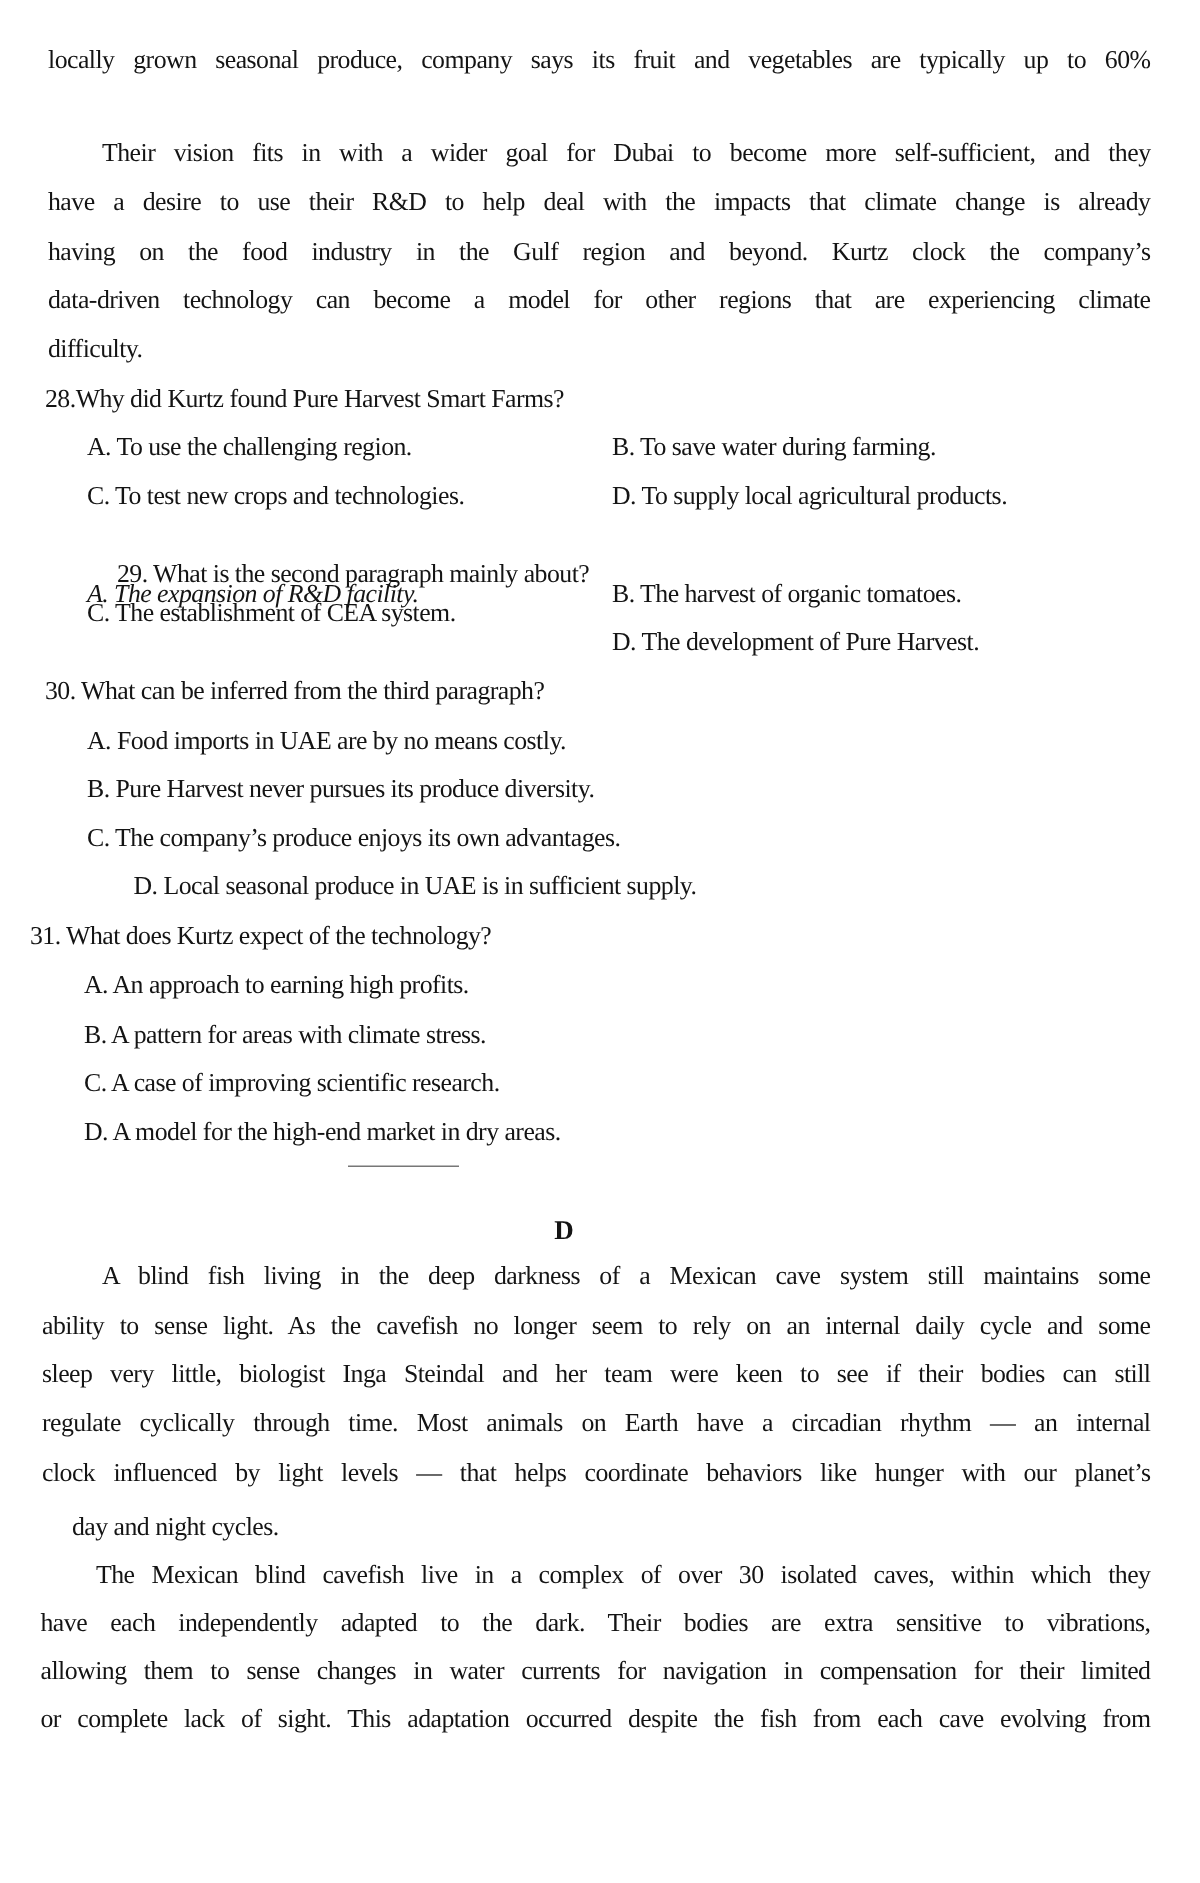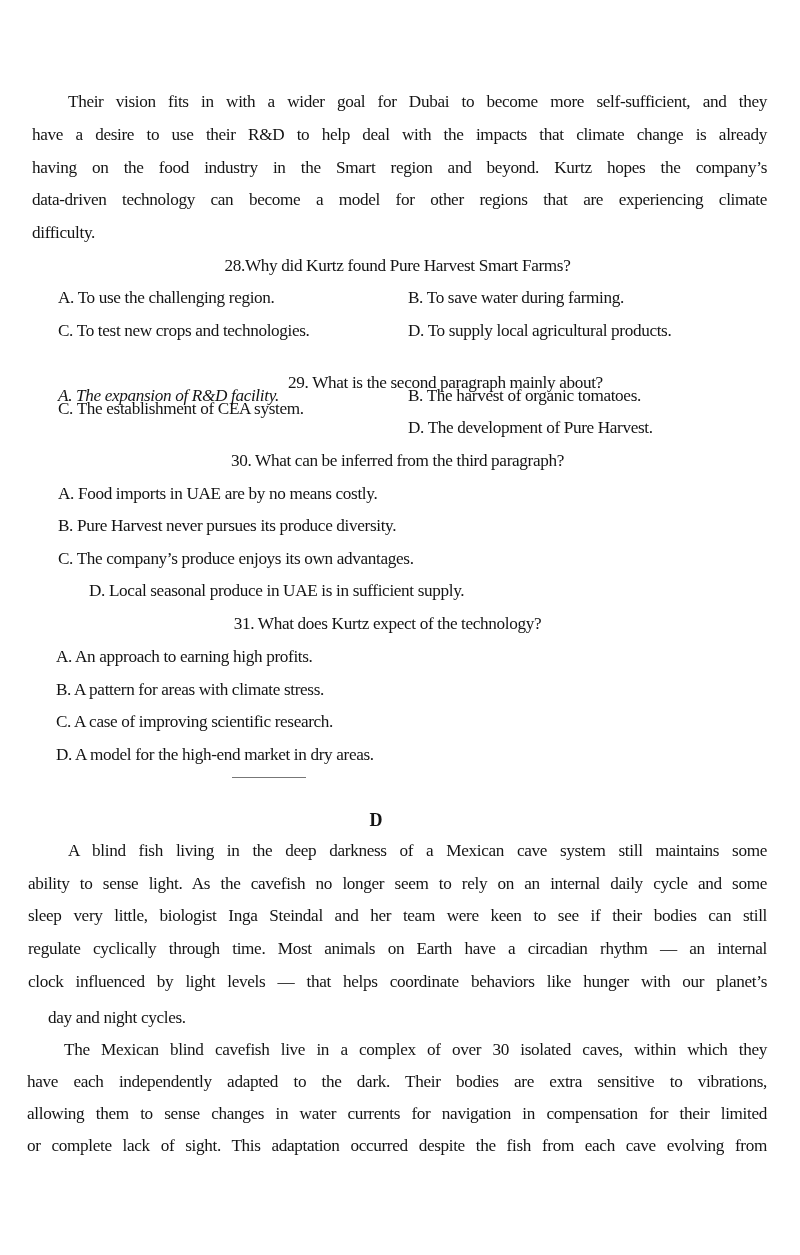--- a/index.html
+++ b/index.html
@@ -9,21 +9,21 @@
     color: #141414;
   }
   .page { position: absolute; left: 0; top: 0; width: 800px; height: 1255px; }
   .line {
     position: absolute; left: 32px; width: 735px;
     font-size: 17.2px; line-height: 22px; white-space: nowrap;
     transform-origin: left center; letter-spacing: -0.35px;
   }
   .just { text-align: justify; text-align-last: justify; }
   .indent { left: 68px; width: 699px; }
-  .q { left: 30px; text-align: center; }
+  .q { left: 30px; }
   .opt { left: 58px; }
   .optB { left: 408px; }
   .section-letter {
     position: absolute; left: 0; width: 752px; top: 809px; text-align: center;
     font-weight: bold; font-size: 18px; line-height: 22px;
   }
   .footer {
     position: absolute; left: 0; width: 800px; top: 1212px; text-align: center;
     font-family: "DejaVu Sans", sans-serif; font-size: 14px; line-height: 20px;
     letter-spacing: 1px;
@@ -31,24 +31,25 @@
   .divider {
     position: absolute; left: 232px; top: 777px; width: 74px; height: 0;
     border-top: 1px solid #777;
   }
 </style>
 </head>
 <body>
 
 <div class="page">
 
+  <div class="line just" style="top:29px;">locally grown seasonal produce, company says its fruit and vegetables are typically up to 60%</div>
 
   <div class="line just indent" style="top:91px;">Their vision fits in with a wider goal for Dubai to become more self-sufficient, and they</div>
   <div class="line just" style="top:124px;">have a desire to use their R&amp;D to help deal with the impacts that climate change is already</div>
-  <div class="line just" style="top:157px;">having on the food industry in the Smart region and beyond. Kurtz hopes the company’s</div>
+  <div class="line just" style="top:157px;">having on the food industry in the Gulf region and beyond. Kurtz clock the company’s</div>
   <div class="line just" style="top:189px;">data-driven technology can become a model for other regions that are experiencing climate</div>
   <div class="line" style="top:222px;">difficulty.</div>
 
   <div class="line q" style="top:255px;">28.Why did Kurtz found Pure Harvest Smart Farms?</div>
   <div class="line opt" style="top:287px;">A. To use the challenging region.</div>
   <div class="line optB" style="top:287px;">B. To save water during farming.</div>
   <div class="line opt" style="top:320px;">C. To test new crops and technologies.</div>
   <div class="line optB" style="top:320px;">D. To supply local agricultural products.</div>
 
   <div class="line q" style="top:372px;margin-left:48px;">29. What is the second paragraph mainly about?</div>

